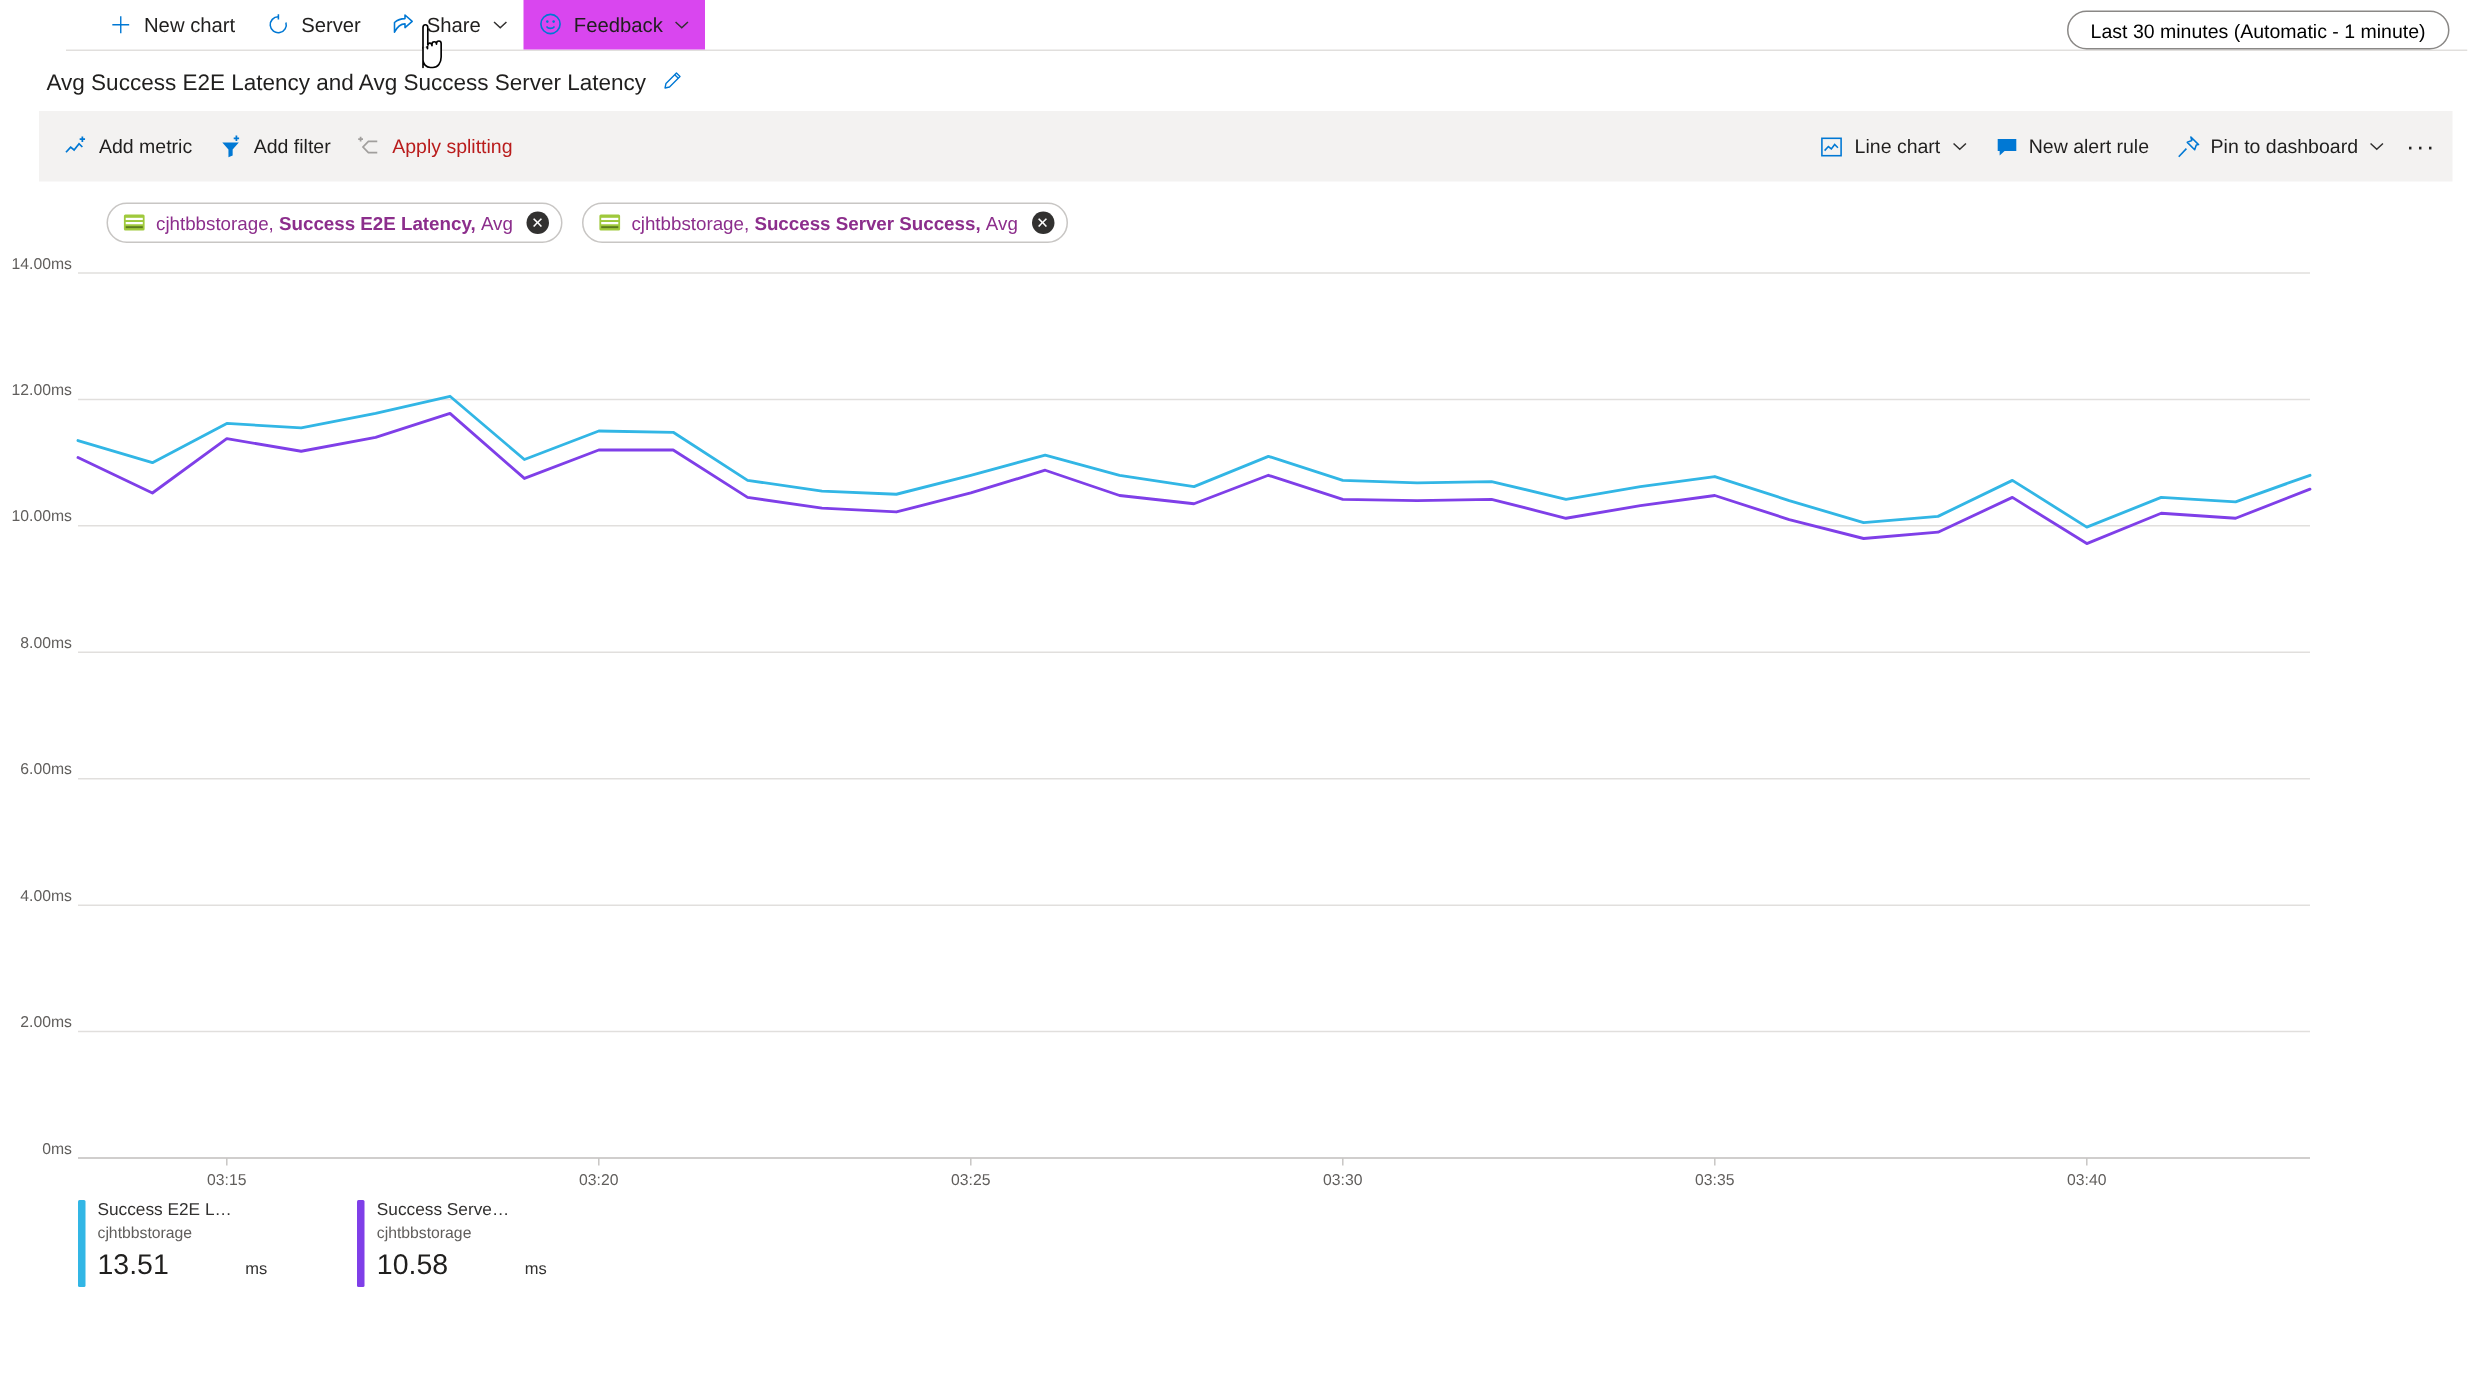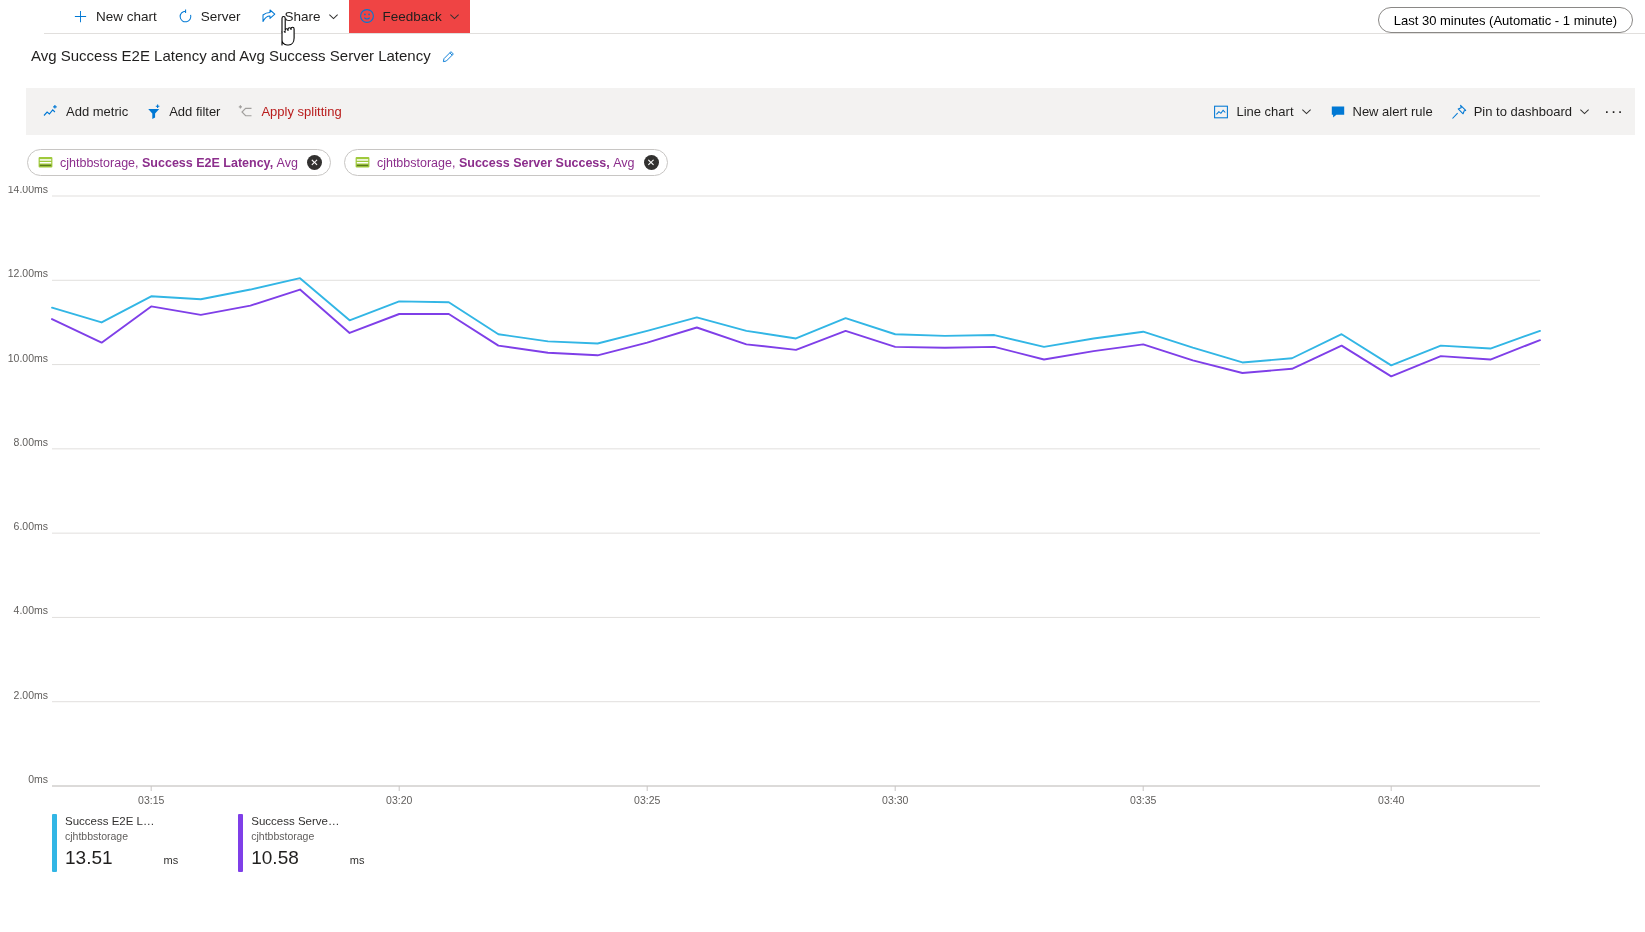--- a/index.html
+++ b/index.html
@@ -25,21 +25,21 @@
   }
   .tb-btn {
     display:flex; align-items:center;
     height:34px;
     padding:0 10px;
     font-size:13.5px;
     color:#201f1e;
     cursor:pointer;
     white-space:nowrap;
   }
-  .tb-btn.hovered { background:#ef4444; }
+  .tb-btn.hovered { background:#d946ef; }
   .tb-ico {
     width:17px; height:17px;
     margin-right:7px;
     display:inline-flex; align-items:center; justify-content:center;
     color:#0078d4;
     flex:none;
   }
   .chev { margin-left:7px; display:inline-flex; color:#323130; }
   .spacer { flex:1; }
   .time-pill {
@@ -50,22 +50,22 @@
     padding:0 15px;
     font-size:13px;
     color:#000000;
     cursor:pointer;
     margin-right:4px;
     white-space:nowrap;
   }
 
   
   .chart-title-row {
-    display:flex; align-items:flex-end;
-    padding:13px 0 24px 31px;
+    display:flex; align-items:flex-start;
+    padding:13px 0 10px 31px;
   }
   .chart-title {
     font-size:15px;
     color:#201f1e;
   }
   .title-edit {
     margin-left:10px;
     display:inline-flex;
     color:#0078d4;
     cursor:pointer;
@@ -104,20 +104,21 @@
     font-size:17px; color:#201f1e;
     cursor:pointer;
     letter-spacing:1px;
   }
 
   
   .chips-row {
     display:flex; align-items:center;
     padding:14px 0 0 27px;
     gap:13px;
+    margin-left:44px;
   }
   .chip {
     display:flex; align-items:center;
     height:27px;
     border:1px solid #c8c6c4;
     border-radius:14px;
     padding:0 8px 0 10px;
     font-size:12.5px;
     background:#fff;
     cursor:pointer;

